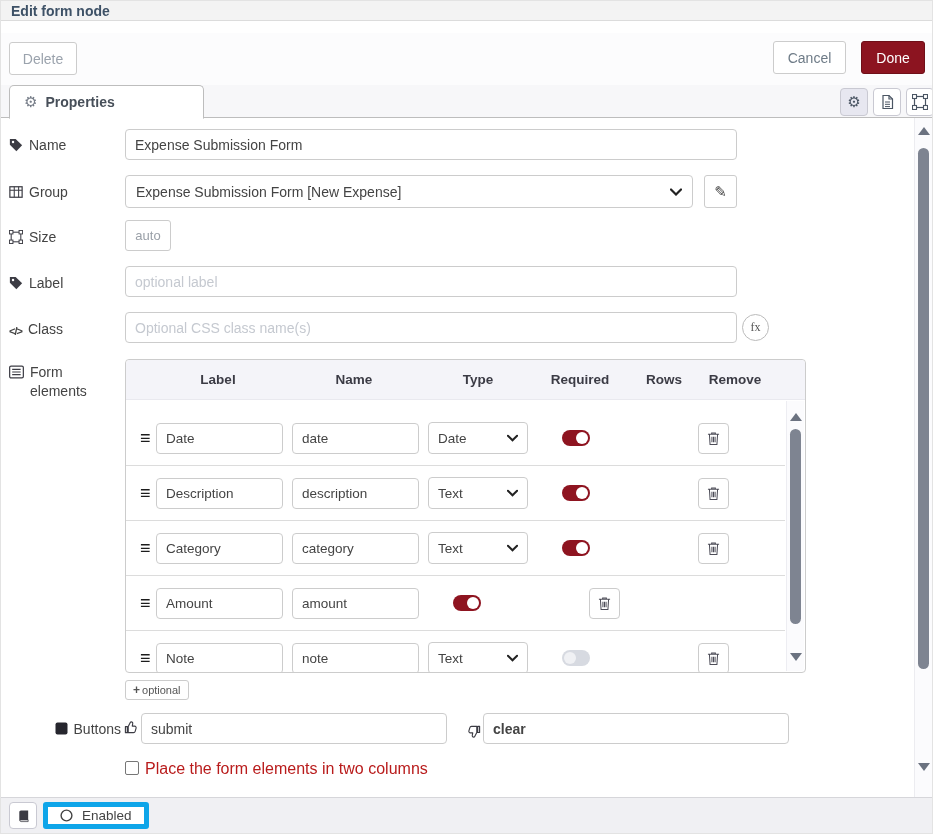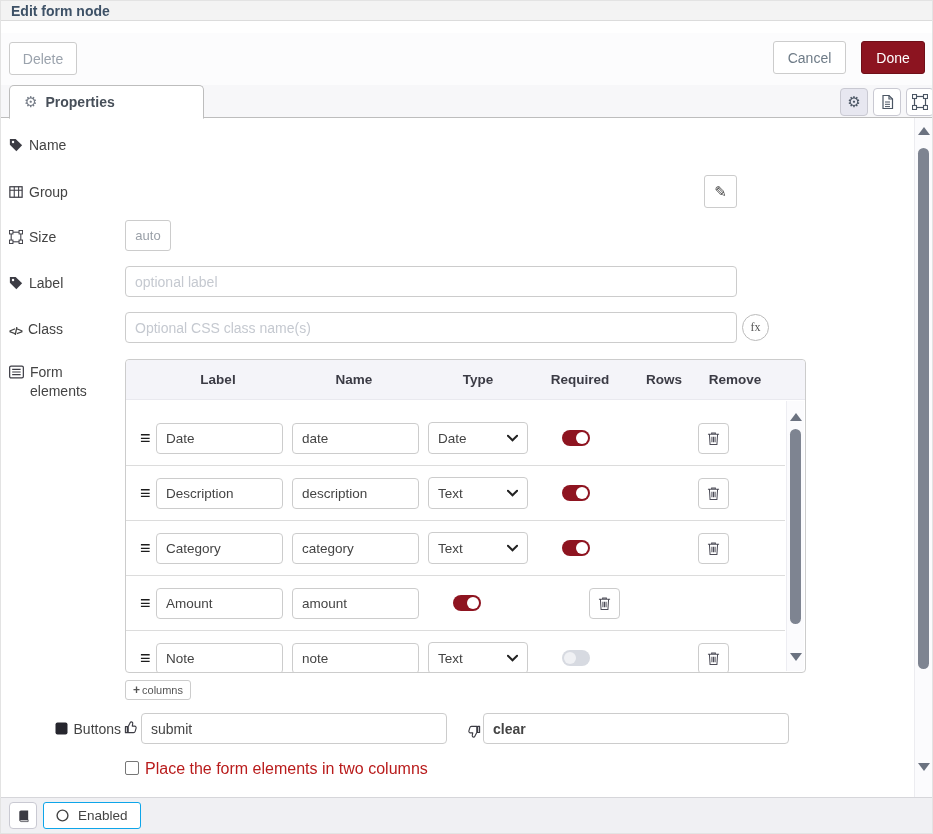--- a/index.html
+++ b/index.html
@@ -109,21 +109,21 @@
     background: #fbfbfd; border-left: 1px solid #ececf0; }
   .main-scrollbar .sb-arrow-up { top: 9px; }
   .main-scrollbar .sb-thumb { top: 30px; height: 521px; }
   .main-scrollbar .sb-arrow-down { bottom: 28px; }
 
   
   .footer { position: absolute; bottom: 0; left: 0; width: 100%; height: 36px;
     background: #f0f0f3; border-top: 1px solid #d6d6da; }
   #footer-book-btn { position: absolute; left: 8px; top: 4px; width: 28px; height: 27px; }
   #enabled-btn { position: absolute; left: 42px; top: 4px; height: 27px; padding: 0 12px;
-    display: flex; align-items: center; gap: 9px; border: 1px solid #0ea5e9; border-radius: 3px;
+    display: flex; align-items: center; gap: 9px; border: 5px solid #0ea5e9; border-radius: 3px;
     background: #fff; color: #444; font-size: 13.5px; cursor: pointer; }
 </style>
 </head>
 <body>
 
 <div id="app">
 
   <div class="titlebar">
     <span class="title">Edit form node</span>
   </div>
@@ -164,27 +164,34 @@
 
   <div class="content">
 
     <div class="row-label" id="name-row-label">
       <svg width="14" height="14" viewBox="0 0 16 16">
         <path d="M7.6 1H1v6.6L8.4 15 15 8.4 7.6 1z" fill="#3c3c44"></path>
           <circle cx="4.6" cy="4.6" r="1.4" fill="#fff"></circle>
       </svg>
       <span>Name</span>
     </div>
+    <input class="text-input" id="name-input" value="Expense Submission Form" style="">
 
     <div class="row-label" id="group-row-label">
       <svg width="14" height="14" viewBox="0 0 16 16">
         <rect x="1" y="2" width="14" height="12" fill="none" stroke="#3c3c44" stroke-width="1.4"></rect>
         <path d="M1 6h14M6 2v12M11 2v12" stroke="#3c3c44" stroke-width="1.2"></path>
       </svg>
       <span>Group</span>
+    </div>
+    <div class="select-box" id="group-select">
+      <span class="sel-text">Expense Submission Form [New Expense]</span>
+      <svg width="12" height="8" viewBox="0 0 12 8">
+        <path d="M1 1.5 6 6.5 11 1.5" stroke="#222" stroke-width="2.2" fill="none" stroke-linecap="round"></path>
+      </svg>
     </div>
     <button class="btn" id="group-edit-btn">
       <span>✎</span>
     </button>
 
     <div class="row-label" id="size-row-label">
       <svg width="14" height="14" viewBox="0 0 16 16">
         <rect x="2.5" y="2.5" width="11" height="11" fill="none" stroke="#3c3c44" stroke-width="1.2"></rect>
         <rect x="0.5" y="0.5" width="4" height="4" fill="#fff" stroke="#3c3c44" stroke-width="1.1"></rect>
         <rect x="11.5" y="0.5" width="4" height="4" fill="#fff" stroke="#3c3c44" stroke-width="1.1"></rect>
@@ -325,21 +332,21 @@
     </button>
   </div>
 </div>
       <div class="inner-scrollbar">
         <div class="sb-arrow-up"></div>
         <div class="sb-thumb"></div>
         <div class="sb-arrow-down"></div>
       </div>
     </div>
 
-    <button id="add-element-btn"><b>+</b><span>columns</span></button>
+    <button id="add-element-btn"><b>+</b><span>optional</span></button>
 
     <div class="row-label" id="buttons-row-label">
       <svg width="13" height="13" viewBox="0 0 13 13">
         <rect x="0.5" y="0.5" width="12" height="12" rx="2" fill="#26262e"></rect>
       </svg>
       <span>Buttons</span>
     </div>
     <svg class="thumb-icon" id="thumb-up-icon" viewBox="0 0 16 16">
       <path d="M1.5 7h2v6.5h-2z M4.5 13.5h5.6c.9 0 1.6-.6 1.8-1.4l1-3.5c.3-1-.5-2.1-1.6-2.1H8.8l.5-2.6C9.5 3 8.8 2 7.8 2c-.5 0-.9.3-1.1.7L4.5 7z" fill="none" stroke="#3c3c44" stroke-width="1.2" stroke-linejoin="round"></path>
     </svg>

